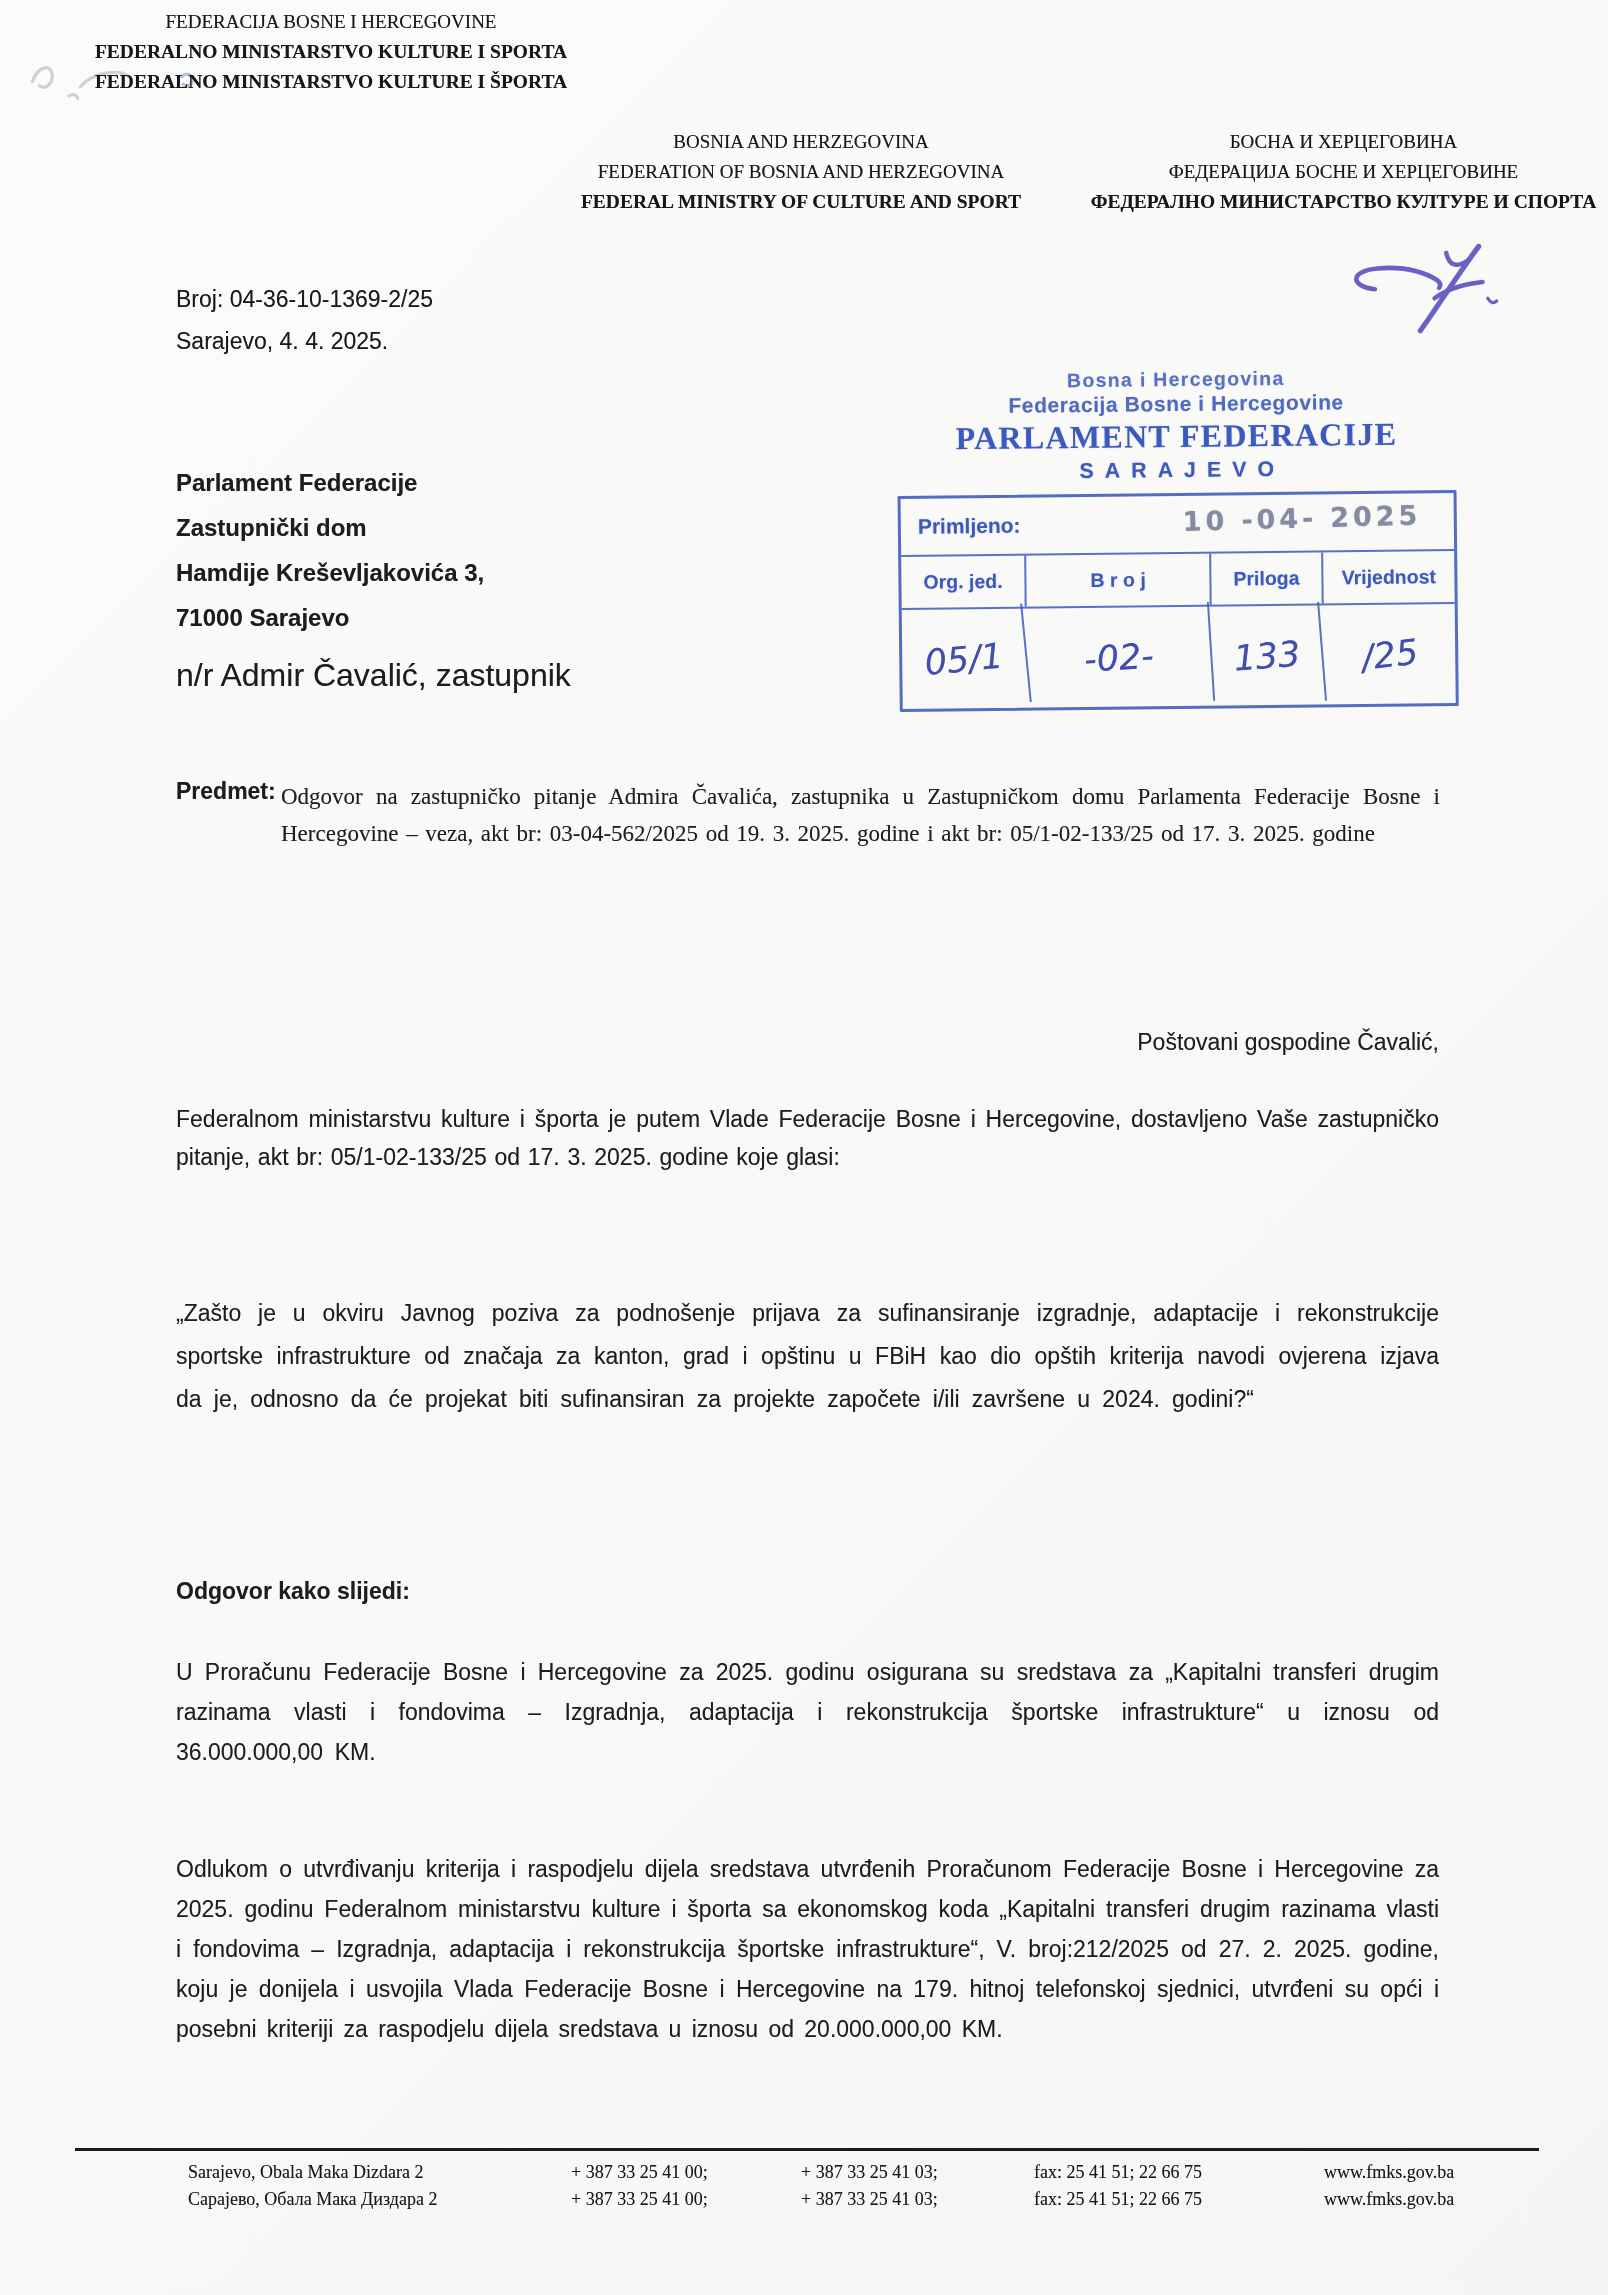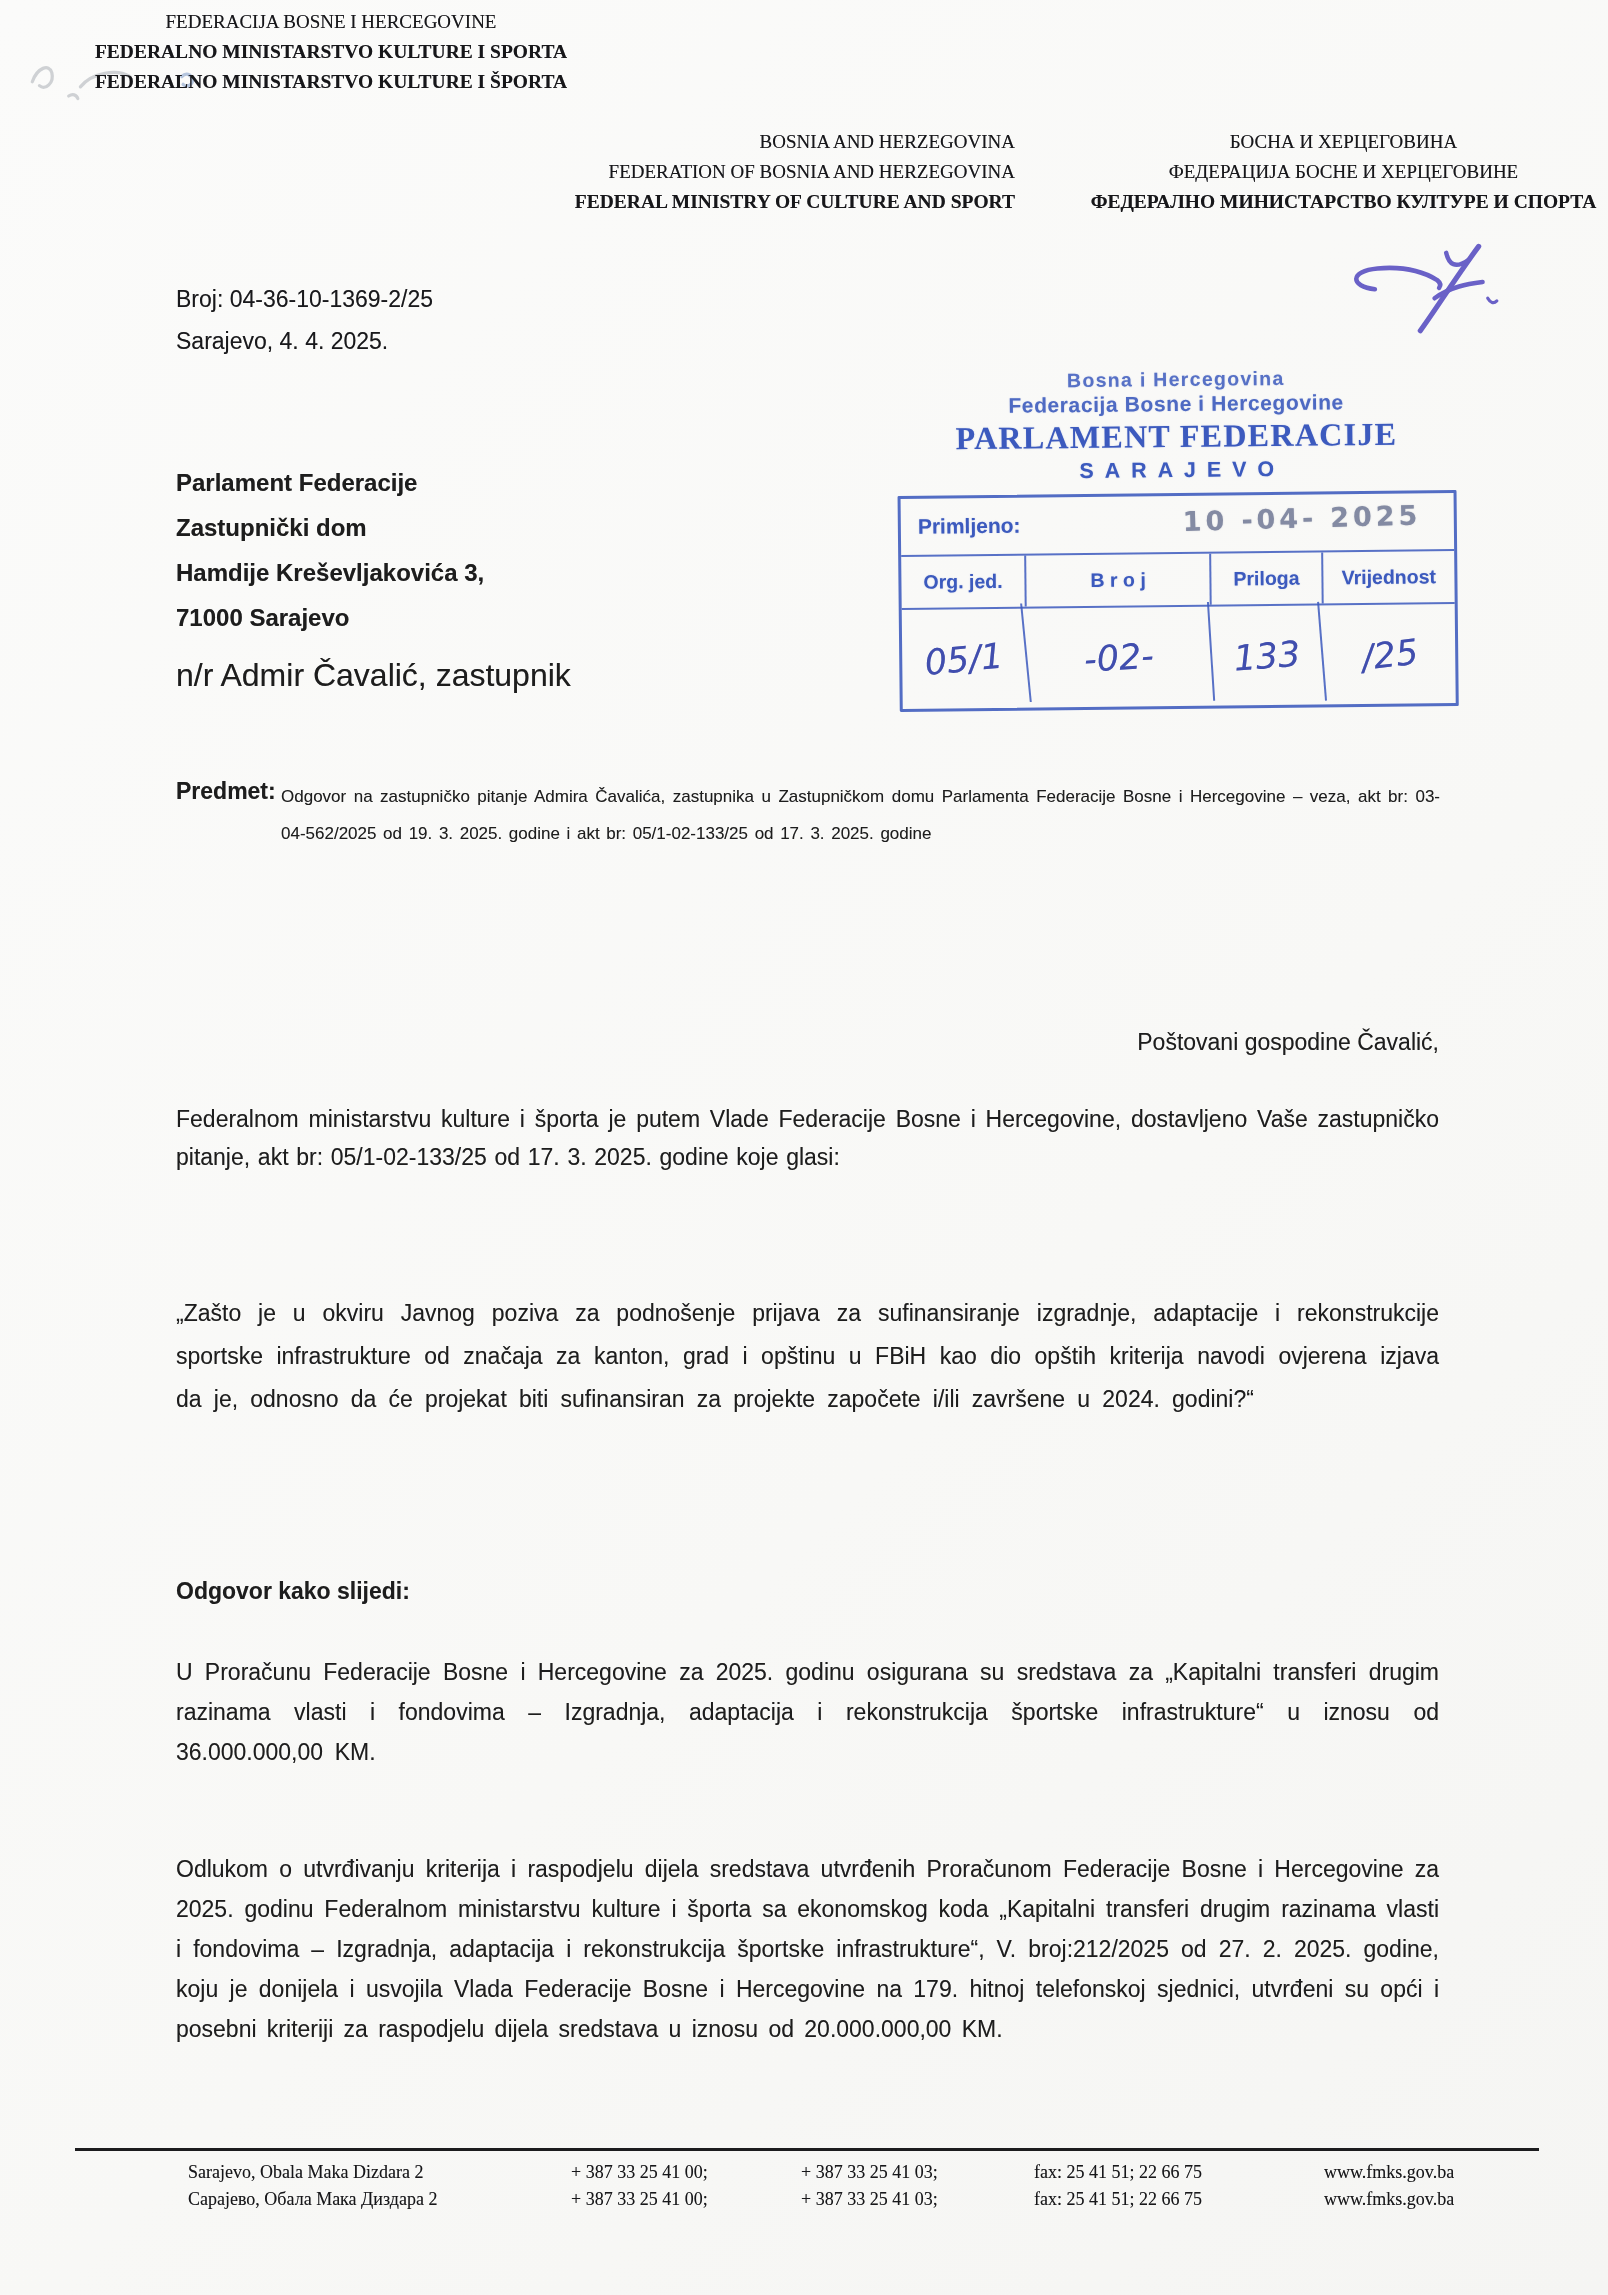--- a/index.html
+++ b/index.html
@@ -70,22 +70,22 @@
   .vb{border-right:2.6px solid rgba(61,92,196,.85);}
   
   .recipient{position:absolute;left:176px;top:460px;font-size:24px;font-weight:700;
     line-height:45px;text-shadow:0 0 0.6px rgba(0,0,0,.4);}
   .attention{position:absolute;left:176px;top:657px;font-size:32px;font-weight:400;
     text-shadow:0 0 0.6px rgba(0,0,0,.4);}
   
   .subject{position:absolute;left:176px;top:778px;width:1264px;display:flex;justify-content:flex-end;}
   .subject .slabel{font-size:23px;font-weight:700;width:105px;flex:none;
     text-shadow:0 0 0.6px rgba(0,0,0,.4);}
-  .subject .stext{font-size:17px;line-height:37px;text-align:justify;flex:1;
-    word-spacing:1.9px;text-shadow:0 0 0.6px rgba(0,0,0,.3);}
+  .subject .stext{font-size:23px;line-height:37px;text-align:justify;flex:1;
+    word-spacing:1.9px;text-shadow:0 0 0.6px rgba(0,0,0,.3);font-family:Liberation Serif, serif;}
   
   .para{position:absolute;left:176px;width:1263px;font-size:23px;line-height:38px;
     text-align:justify;text-shadow:0 0 0.6px rgba(0,0,0,.3);}
   .salutation{top:1023px;text-align:right;}
   .p-intro{top:1100px;word-spacing:1.3px;}
   .p-quote{top:1292px;line-height:43px;word-spacing:5.8px;}
   .p-answer-intro{top:1572px;text-align:left;font-weight:bold;}
   .p-ans1{top:1652px;line-height:40px;word-spacing:5.2px;}
   .p-ans2{top:1849px;line-height:40px;word-spacing:3.9px;}
   
@@ -118,21 +118,21 @@
     </g>
   </svg>
 
   <div class="letterhead">
     <div class="lh-col c1" style="position:absolute;">
       <div class="hline">BOSNA I HERCEGOVINA</div>
       <div class="hline">FEDERACIJA BOSNE I HERCEGOVINE</div>
       <div class="hline b">FEDERALNO MINISTARSTVO  KULTURE I SPORTA</div>
       <div class="hline b">FEDERALNO MINISTARSTVO  KULTURE I ŠPORTA</div>
     </div>
-    <div class="lh-col c2" style="position:absolute;top:30px;align-items:flex-end;">
+    <div class="lh-col c2" style="position:absolute;top:30px;">
       <div class="hline">BOSNIA AND HERZEGOVINA</div>
       <div class="hline">FEDERATION OF BOSNIA AND HERZEGOVINA</div>
       <div class="hline b">FEDERAL MINISTRY OF CULTURE AND SPORT</div>
     </div>
     <div class="lh-col c3" style="position:absolute;top:30px;">
       <div class="hline">БОСНА И ХЕРЦЕГОВИНА</div>
       <div class="hline">ФЕДЕРАЦИЈА БОСНЕ И ХЕРЦЕГОВИНЕ</div>
       <div class="hline b">ФЕДЕРАЛНО МИНИСТАРСТВО  КУЛТУРЕ И СПОРТА</div>
     </div>
   </div>

